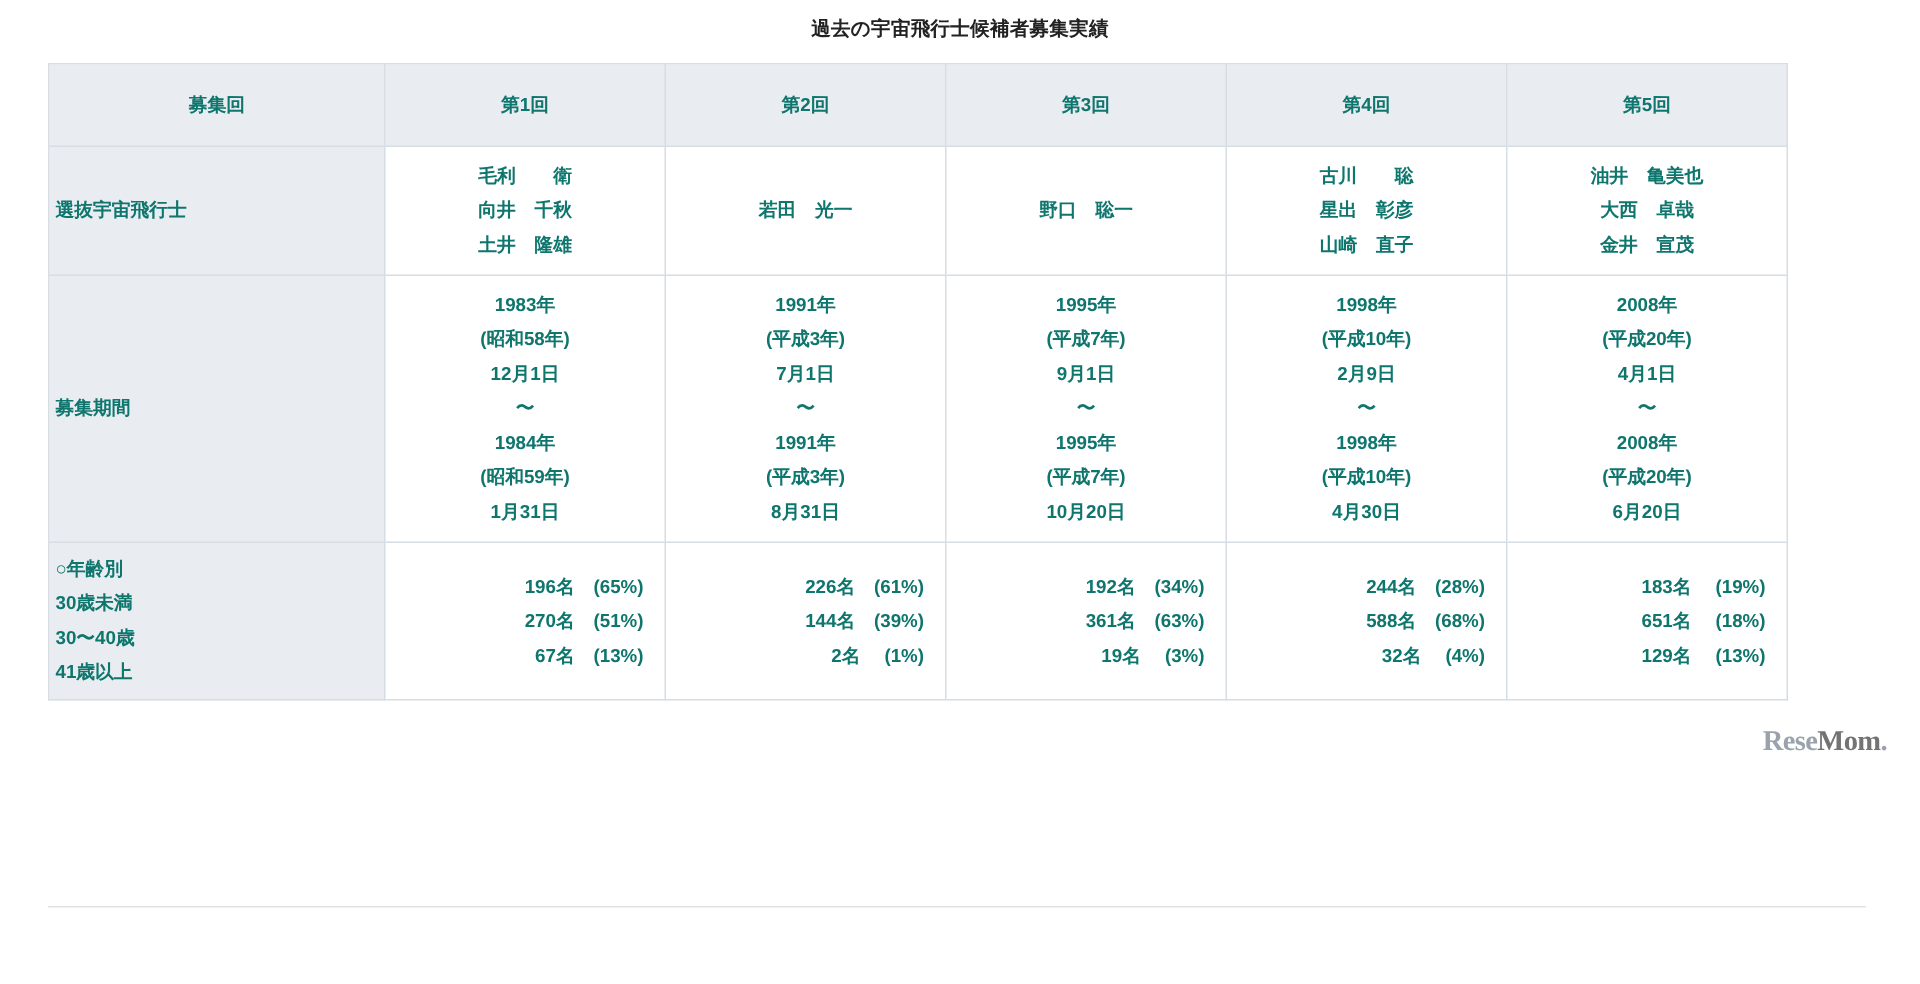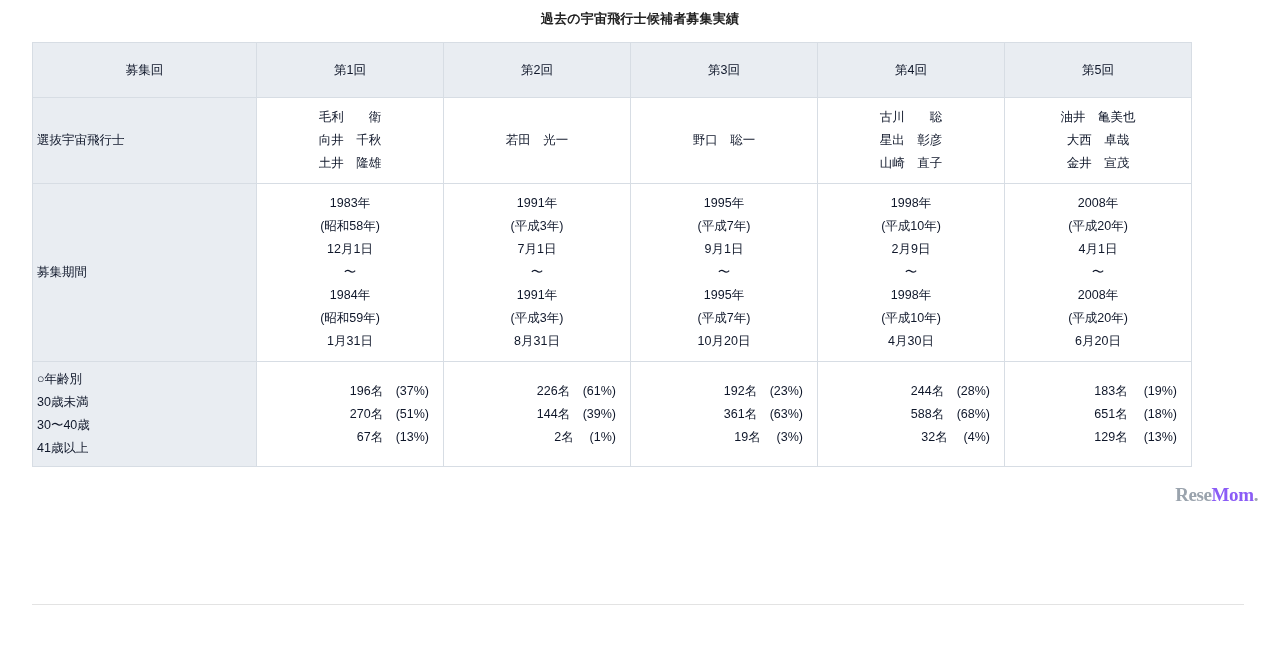--- a/index.html
+++ b/index.html
@@ -36,23 +36,23 @@
     border-collapse: collapse;
     width: 1160px;
     table-layout: fixed;
     background: #ffffff;
   }
   table.recruit th,
   table.recruit td {
     border: 1px solid #d7dde4;
     vertical-align: middle;
     font-size: 12.5px;
-    font-weight: normal;
+    font-weight: bold;
     line-height: 23px;
-    color: #0f172a;
+    color: #0f766e;
   }
   col.c-label { width: 224px; }
   col.c-data  { width: 187px; }
 
   th.hdr-label, th.hdr-round {
     background: #e9edf2;
     text-align: center;
     height: 52px;
     font-weight: normal;
     color: #2f3640;
@@ -94,21 +94,21 @@
   .brand {
     position: absolute;
     right: 22px;
     bottom: 14px;
     font-size: 19px;
     font-weight: bold;
     letter-spacing: -0.4px;
     color: #9aa3ad;
     font-family: "Liberation Serif", "DejaVu Serif", serif;
   }
-  .brand .b-accent { color: #8b5cf6; }
+  .brand .b-accent { color: #737373; }
 </style>
 </head>
 <body>
 
 <div class="page">
 
   <div class="doc-title">過去の宇宙飛行士候補者募集実績</div>
 
   <div class="table-wrap">
     <table class="recruit">
@@ -181,27 +181,27 @@
 〜
 2008年
 (平成20年)
 6月20日</td>
         </tr>
         <tr>
           <td class="rowlabel agelabel">○年齢別
 30歳未満
 30〜40歳
 41歳以上</td>
-          <td class="datacell agegroup">196名　(37%)
+          <td class="datacell agegroup">196名　(65%)
 270名　(51%)
  67名　(13%)</td>
           <td class="datacell agegroup">226名　(61%)
 144名　(39%)
   2名　 (1%)</td>
-          <td class="datacell agegroup">192名　(23%)
+          <td class="datacell agegroup">192名　(34%)
 361名　(63%)
  19名　 (3%)</td>
           <td class="datacell agegroup">244名　(28%)
 588名　(68%)
  32名　 (4%)</td>
           <td class="datacell agegroup">183名　 (19%)
 651名　 (18%)
 129名　 (13%)</td>
         </tr>
       </tbody>

